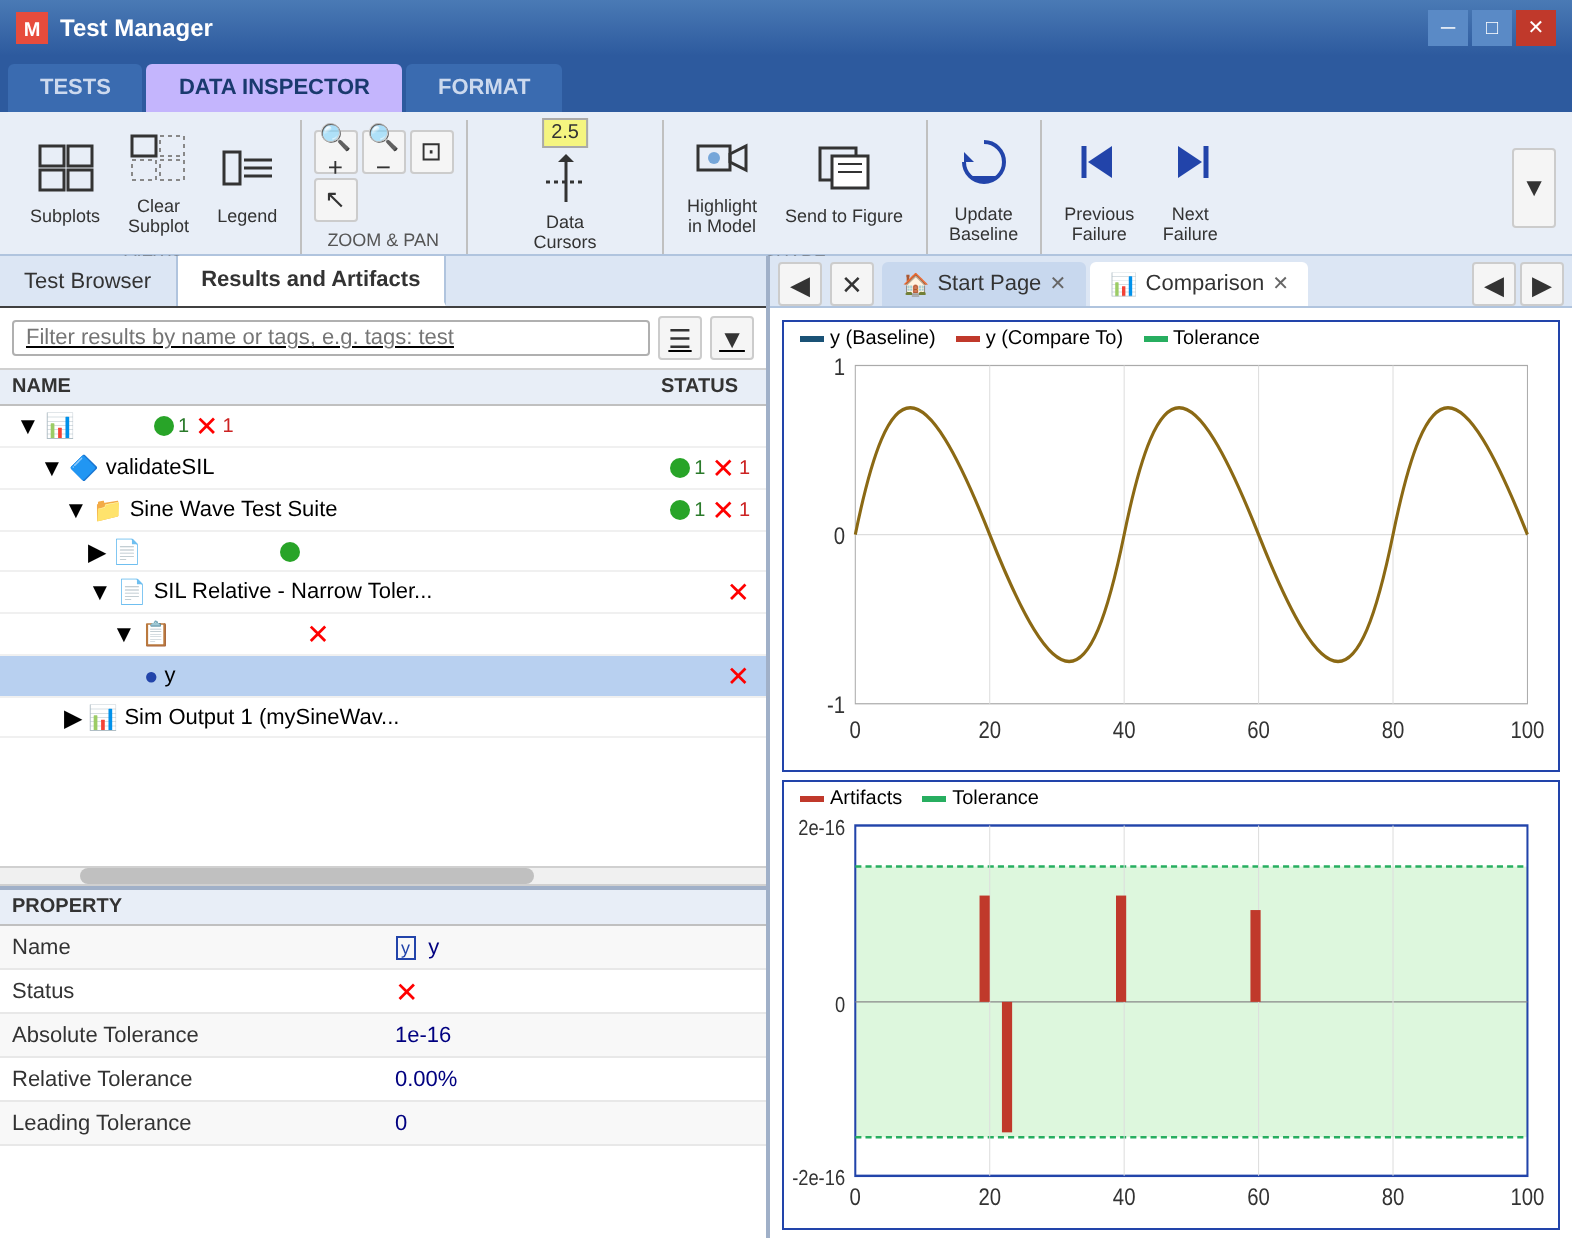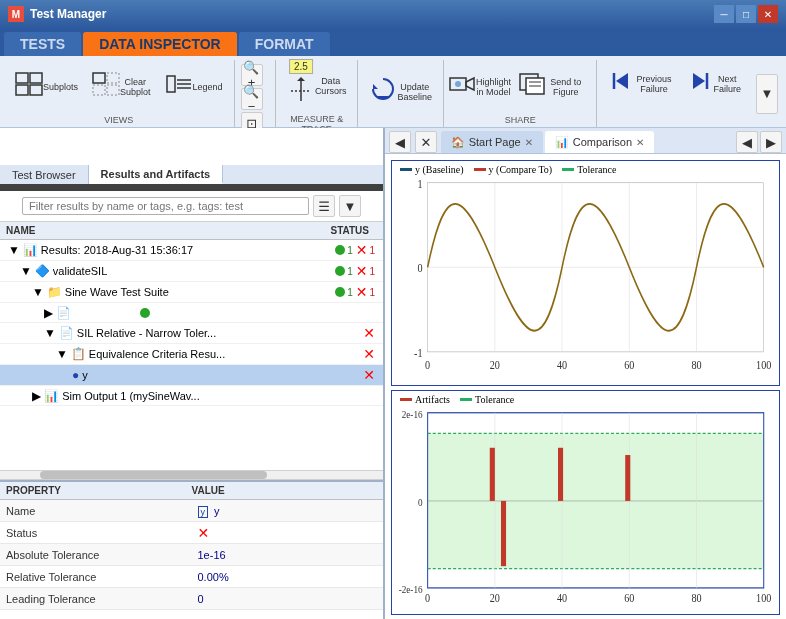--- a/index.html
+++ b/index.html
@@ -27,33 +27,33 @@
     
     .tab-strip {
       background: #2d5a9e;
       display: flex;
       height: 28px;
       align-items: flex-end;
       padding: 0 4px;
     }
     .tab-strip .tab {
       padding: 4px 16px;
-      font-size: 14px;
+      font-size: 11px;
       font-weight: bold;
       color: #ccd9ee;
       background: #3a6bb0;
       border-radius: 3px 3px 0 0;
       cursor: pointer;
       height: 24px;
       display: flex;
       align-items: center;
       margin-right: 2px;
     }
     .tab-strip .tab.active {
-      background: #f97316;
+      background: #c4b5fd;
       color: #1a3a6e;
     }
 
     
     .toolbar {
       background: #e8eef7;
       border-bottom: 1px solid #b0c4de;
       display: flex;
       align-items: stretch;
       height: 72px;
@@ -75,20 +75,21 @@
       padding: 4px 0;
     }
     .toolbar-group-label {
       font-size: 9px;
       color: #555;
       margin-bottom: 2px;
       text-align: center;
     }
     .tool-btn {
       display: flex;
+      flex-direction: column;
       align-items: center;
       justify-content: center;
       cursor: pointer;
       padding: 2px 4px;
       border-radius: 3px;
       border: 1px solid transparent;
       min-width: 36px;
       font-size: 9px;
       color: #333;
       text-align: center;
@@ -108,46 +109,46 @@
       border-right: 2px solid #a0b0c8;
       display: flex;
       flex-direction: column;
       background: white;
     }
 
     
     .sub-tabs {
       display: flex;
       background: #dce6f4;
-      border-bottom: 7px solid #404040;
+      border-bottom: 1px solid #404040;
       height: 26px;
-      margin-top: 37px;
     }
     .sub-tab {
       padding: 4px 12px;
       font-size: 11px;
       cursor: pointer;
       color: #333;
       border-right: 1px solid #b0c4de;
       display: flex;
       align-items: center;
     }
     .sub-tab.active {
       background: white;
       font-weight: bold;
       border-bottom: 2px solid white;
     }
 
     
     .search-bar {
       display: flex;
       align-items: center;
-      padding: 4px 22px;
+      padding: 4px 6px;
       border-bottom: 1px solid #d0d0d0;
       gap: 4px;
+      text-decoration: underline;
     }
     .search-input {
       flex: 1;
       border: 1px solid #b0b0b0;
       border-radius: 2px;
       padding: 2px 6px;
       font-size: 11px;
       color: #888;
     }
 
@@ -269,21 +270,20 @@
       padding: 6px 6px 4px;
       gap: 4px;
     }
 
     .chart-container {
       flex: 1;
       border: 1px solid #2244aa;
       position: relative;
       overflow: hidden;
       background: white;
-      font-family: Liberation Serif, serif;
     }
 
     .chart-legend {
       position: absolute;
       top: 3px;
       left: 8px;
       font-size: 10px;
       display: flex;
       gap: 10px;
       z-index: 2;
@@ -388,36 +388,20 @@
         <span class="tool-label">Data<br>Cursors</span>
       </button>
     </div>
     <div class="toolbar-group-label">MEASURE &amp; TRACE</div>
   </div>
 
   <div class="toolbar-group">
     <div class="toolbar-group-items">
       <button class="tool-btn">
         <div class="tool-icon">
-          <svg width="28" height="28" viewBox="0 0 28 28">
-            <path d="M14 4 A10 10 0 1 1 4 14" fill="none" stroke="#2244aa" stroke-width="2"></path>
-            <polygon points="4,9 4,14 9,14" fill="#2244aa"></polygon>
-            <line x1="8" y1="22" x2="20" y2="22" stroke="#2244aa" stroke-width="2"></line>
-          </svg>
-        </div>
-        <span class="tool-label">Update<br>Baseline</span>
-      </button>
-    </div>
-    <div class="toolbar-group-label"></div>
-  </div>
-
-  <div class="toolbar-group">
-    <div class="toolbar-group-items">
-      <button class="tool-btn">
-        <div class="tool-icon">
           <svg width="28" height="24" viewBox="0 0 28 24">
             <rect x="2" y="6" width="16" height="12" fill="none" stroke="#333" stroke-width="1.5"></rect>
             <polygon points="18,10 26,6 26,18 18,14" fill="none" stroke="#333" stroke-width="1.5"></polygon>
             <circle cx="10" cy="12" r="3" fill="#4488cc" opacity="0.7"></circle>
           </svg>
         </div>
         <span class="tool-label">Highlight<br>in Model</span>
       </button>
       <button class="tool-btn">
         <div class="tool-icon">
@@ -427,20 +411,36 @@
             <line x1="11" y1="10" x2="23" y2="10" stroke="#333" stroke-width="1"></line>
             <line x1="11" y1="14" x2="23" y2="14" stroke="#333" stroke-width="1"></line>
           </svg>
         </div>
         <span class="tool-label">Send to Figure</span>
       </button>
     </div>
     <div class="toolbar-group-label">SHARE</div>
   </div>
 
+  <div class="toolbar-group">
+    <div class="toolbar-group-items">
+      <button class="tool-btn">
+        <div class="tool-icon">
+          <svg width="28" height="28" viewBox="0 0 28 28">
+            <path d="M14 4 A10 10 0 1 1 4 14" fill="none" stroke="#2244aa" stroke-width="2"></path>
+            <polygon points="4,9 4,14 9,14" fill="#2244aa"></polygon>
+            <line x1="8" y1="22" x2="20" y2="22" stroke="#2244aa" stroke-width="2"></line>
+          </svg>
+        </div>
+        <span class="tool-label">Update<br>Baseline</span>
+      </button>
+    </div>
+    <div class="toolbar-group-label"></div>
+  </div>
+
   <div class="toolbar-group" style="border-right:none;gap:20px;">
     <div class="toolbar-group-items">
       <button class="tool-btn">
         <div class="tool-icon">
           <svg width="28" height="28" viewBox="0 0 28 28">
             <polygon points="20,6 8,14 20,22" fill="#2244aa"></polygon>
             <line x1="6" y1="6" x2="6" y2="22" stroke="#2244aa" stroke-width="2.5"></line>
           </svg>
         </div>
         <span class="tool-label">Previous<br>Failure</span>
@@ -482,21 +482,20 @@
       <span class="col-name">NAME</span>
       <span class="col-status">STATUS</span>
     </div>
 
     <div class="tree-area" style="height: 230px; flex: none;">
 
       <div class="tree-row">
         <span class="indent" style="width:4px;"></span>
         <span class="row-icon">▼</span>
         <span class="row-icon">📊</span>
-        <span class="row-label">Results: 2018-Aug-31 15:36:17</span>
         <span class="row-status">
           <span class="status-badge badge-pass"><span class="dot-pass"></span>1</span>
           <span class="status-badge badge-fail"><span style="color:red; font-size:14px;">✕</span>1</span>
         </span>
       </div>
 
       <div class="tree-row">
         <span class="indent" style="width:16px;"></span>
         <span class="row-icon">▼</span>
         <span class="row-icon">🔷</span>
@@ -536,21 +535,20 @@
         <span class="row-label">SIL Relative - Narrow Toler...</span>
         <span class="row-status">
           <span style="color:red; font-size:14px;">✕</span>
         </span>
       </div>
 
       <div class="tree-row">
         <span class="indent" style="width:52px;"></span>
         <span class="row-icon">▼</span>
         <span class="row-icon">📋</span>
-        <span class="row-label">Equivalence Criteria Resu...</span>
         <span class="row-status">
           <span style="color:red; font-size:14px;">✕</span>
         </span>
       </div>
 
       <div class="tree-row selected">
         <span class="indent" style="width:68px;"></span>
         <span class="row-icon" style="color:#2244aa;">●</span>
         <span class="row-label">y</span>
         <span class="row-status">
@@ -566,21 +564,20 @@
       </div>
     </div>
 
     <div style="height: 10px; background: #f0f0f0; border-top: 1px solid #d0d0d0; border-bottom: 1px solid #d0d0d0; display: flex; align-items: center; padding: 0 2px;">
       <div style="height: 8px; width: 60%; background: #c0c0c0; border-radius: 4px; margin-left: 10%;"></div>
     </div>
 
     <div class="props-panel">
       <div class="props-header">
         <span class="col-prop">PROPERTY</span>
-        <span class="col-val">VALUE</span>
       </div>
       <div class="props-table">
 
         <div class="prop-row">
           <span class="prop-key">Name</span>
           <span class="prop-val">
             <span style="font-size:9px; color:#2244aa; border:1px solid #2244aa; padding:0 2px; margin-right:3px;">y</span>
             <span>y</span>
           </span>
         </div>

